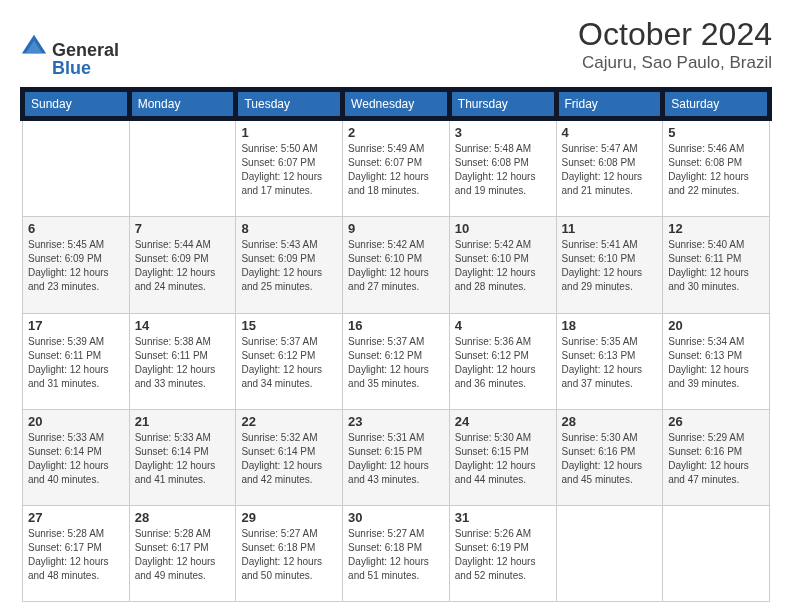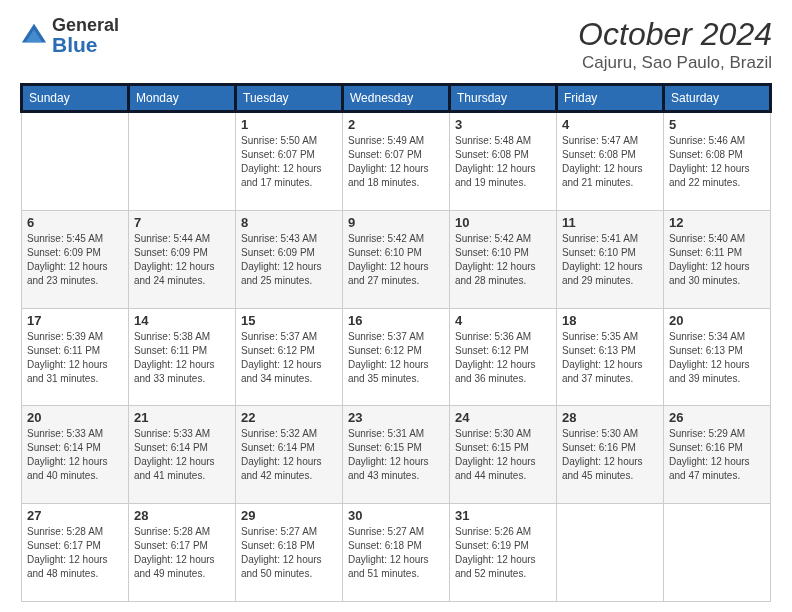--- a/index.html
+++ b/index.html
@@ -30,55 +30,55 @@
     }
     .logo-text {
       display: flex;
       flex-direction: column;
       line-height: 1;
     }
     .logo-general {
       font-size: 18px;
       font-weight: bold;
       color: #333;
+      margin-top: 25px;
     }
     .logo-blue {
-      font-size: 21px;
+      font-size: 18px;
       font-weight: bold;
       color: #2a6db5;
     }
     .logo-icon {
       width: 28px;
       height: 28px;
     }
     .title-block {
       text-align: right;
     }
     .month-title {
       font-size: 32px;
       font-weight: normal;
       color: #333;
-      font-style: italic;
     }
     .location {
       font-size: 17px;
       color: #555;
     }
     .calendar {
       flex: 1;
       border-collapse: collapse;
       width: 100%;
     }
     .calendar th {
       background: #2a6db5;
       color: #fff;
       font-size: 12px;
       padding: 5px 6px;
       text-align: left;
-      border: 3px solid #0f172a;
+      border: 5px solid #0f172a;
       font-weight: normal;
     }
     .calendar td {
       border: 1px solid #ccc;
       vertical-align: top;
       padding: 4px 5px;
       font-size: 10px;
       color: #333;
       width: calc(100% / 7);
       height: 80px;

